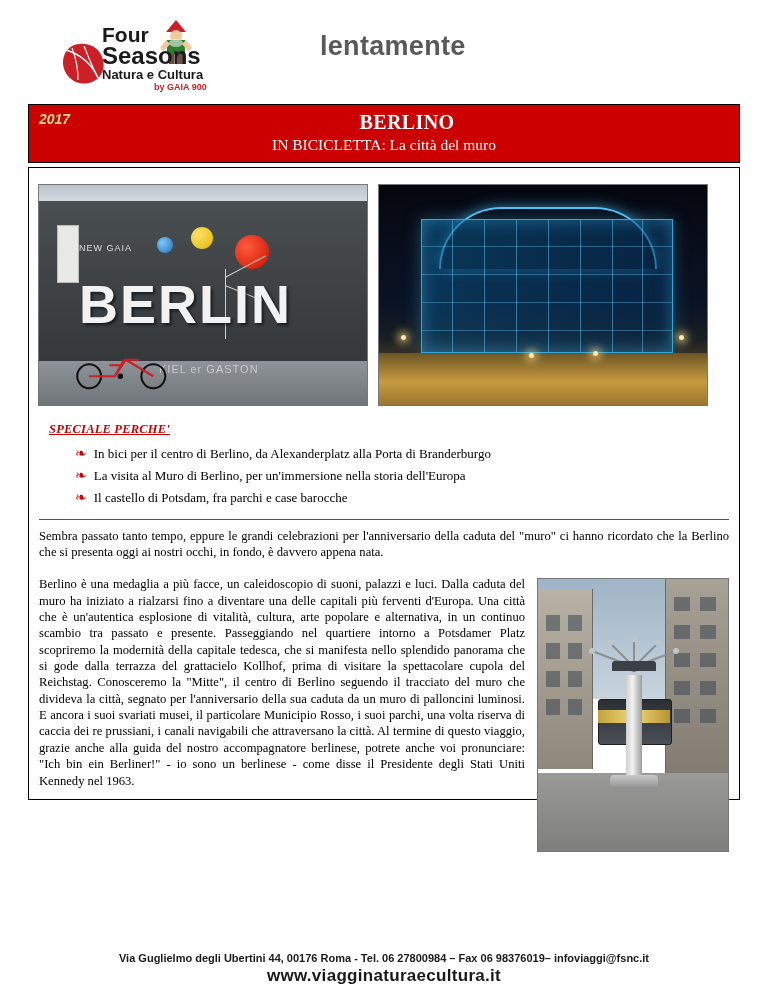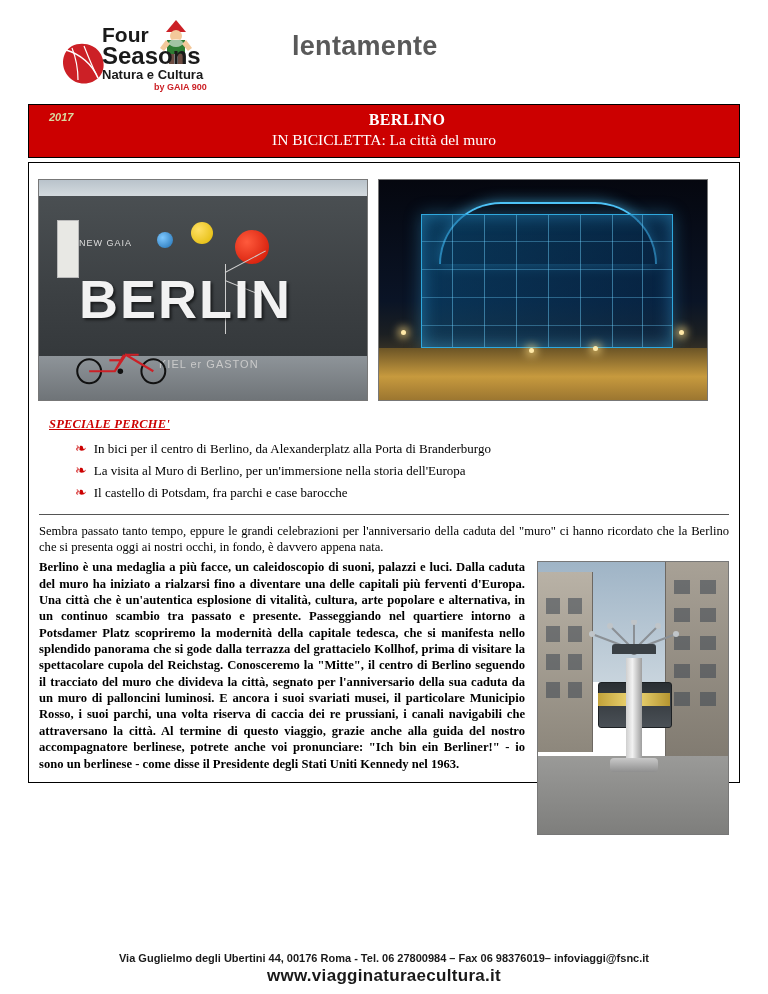--- a/index.html
+++ b/index.html
@@ -14,20 +14,21 @@
     color: #000000;
     position: relative;
     overflow: hidden;
   }
 
   
   .header {
     display: flex;
     align-items: flex-start;
     padding: 18px 0 4px 0;
+    gap: 28px;
   }
   .logo-block {
     width: 250px;
     padding-left: 58px;
     box-sizing: border-box;
     position: relative;
   }
   .logo-svg { display:block; }
   .header-title {
     flex: 1;
@@ -52,30 +53,30 @@
   }
   .redbar {
     background: #cc0000;
     color: #ffffff;
     position: relative;
     padding: 6px 0 8px 0;
     text-align: center;
   }
   .redbar .year {
     position: absolute;
-    left: 20px;
+    left: 10px;
     top: 6px;
     font-family: "Liberation Sans", sans-serif;
-    font-size: 11px;
+    font-size: 14px;
     font-weight: bold;
     font-style: italic;
     color: #d9d9a0;
   }
   .redbar .dest {
-    font-size: 16px;
+    font-size: 20px;
     font-weight: bold;
     letter-spacing: 0.4px;
     padding-left: 46px;
   }
   .redbar .sub {
     font-size: 15.5px;
     margin-top: 2px;
   }
 
   
@@ -235,24 +236,23 @@
   }
 
   
   .lead {
     font-size: 12.6px;
     line-height: 1.28;
     padding: 0 4px;
     text-align: justify;
   }
   .article {
-    margin-top: 4px;
+    margin-top: 16px;
     padding: 0 4px;
     position: relative;
-    font-weight: bold;
   }
   .side-photo {
     float: right;
     width: 190px;
     height: 272px;
     margin: 2px 0 4px 12px;
     border: 1px solid #777;
     position: relative;
     overflow: hidden;
   }

